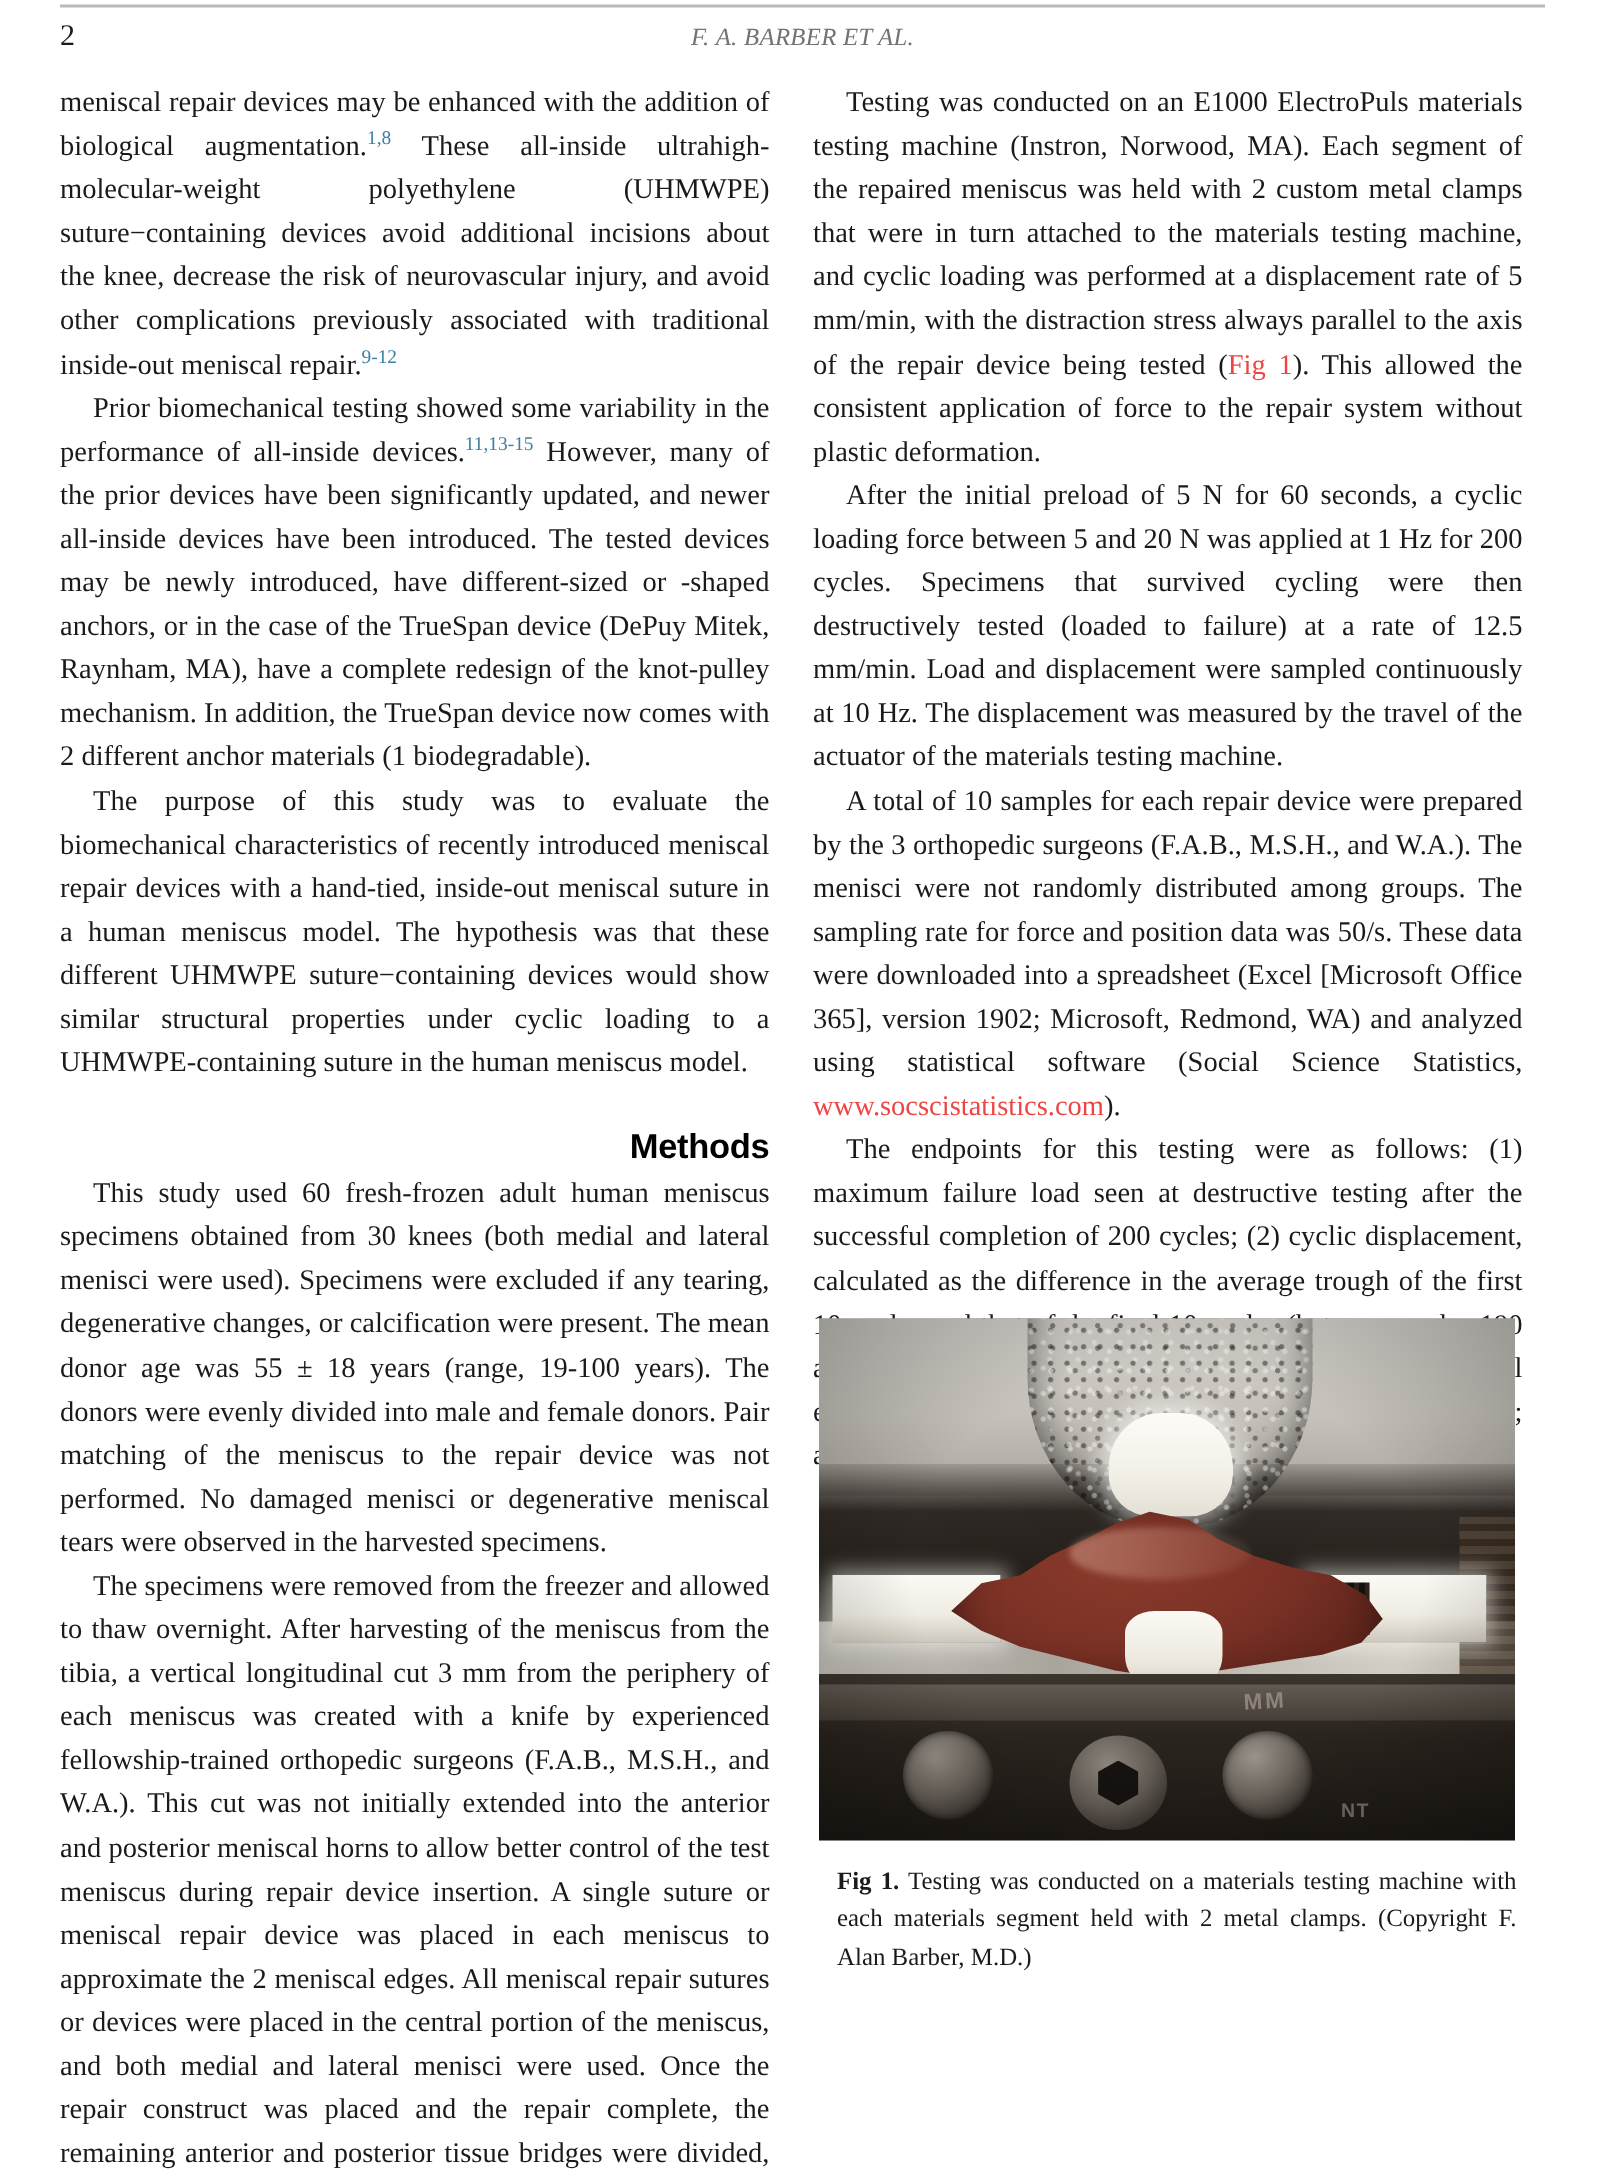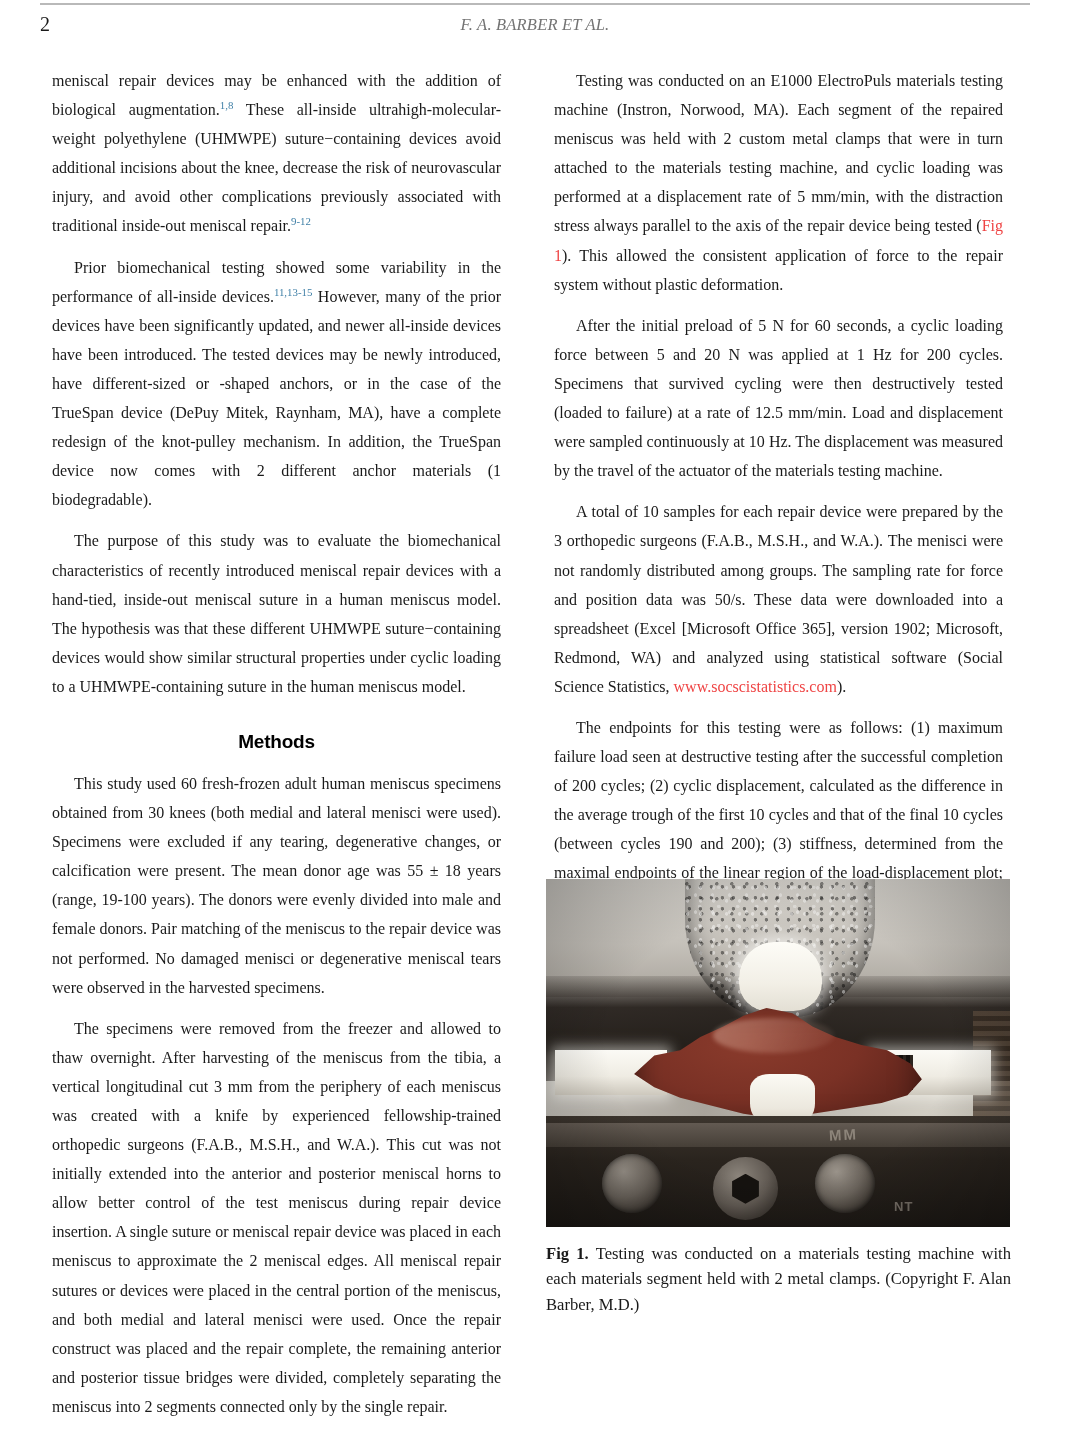--- a/index.html
+++ b/index.html
@@ -72,22 +72,22 @@
   }
   .col {
     position: absolute;
     top: 0;
     width: 473px;
   }
   .col-left  { left: 0px; }
   .col-right { left: 502px; }
 
   p.para {
-    margin: 12px;
-    font-size: 16px;
+    margin: 0;
+    font-size: 19px;
     line-height: 29.1px;
     text-align: justify;
     text-justify: inter-word;
     text-indent: 22px;
     hyphens: manual;
   }
   p.para.no-indent { text-indent: 0; }
 
   sup.cite {
     color: #3f7fa6;
@@ -96,24 +96,24 @@
     line-height: 0;
   }
 
   a.link, .link {
     color: #ef4444;
     text-decoration: none;
   }
 
   h2.section {
     margin: 26px 0 2px 0;
-    text-align: center;
+    text-align: right;
     font-family: "Liberation Sans", "DejaVu Sans", sans-serif;
     font-weight: bold;
-    font-size: 19px;
+    font-size: 23px;
     line-height: 30px;
     letter-spacing: -0.2px;
     color: #000;
   }
 
   
   .figure {
     position: absolute;
     left: 502px;
     top: 863px;
@@ -251,21 +251,21 @@
     position: absolute; left: 92%; top: 38%; width: 8%; height: 34%;
     background: repeating-linear-gradient(180deg, #5a4a3c 0 5px, #3a2e24 5px 10px);
     opacity: .8;
   }
   .ph-vig {
     position: absolute; inset: 0;
     background: radial-gradient(ellipse at 50% 48%, rgba(0,0,0,0) 52%, rgba(0,0,0,.3) 100%);
   }
 
   .figure-caption {
-    margin: 14px 4px 0 4px;
+    margin: 14px 4px 0 16px;
     font-size: 16.6px;
     line-height: 25.4px;
     text-align: justify;
     color: #1a1a1a;
   }
   .figure-caption .fig-label {
     font-weight: bold;
   }
 </style>
 </head>

